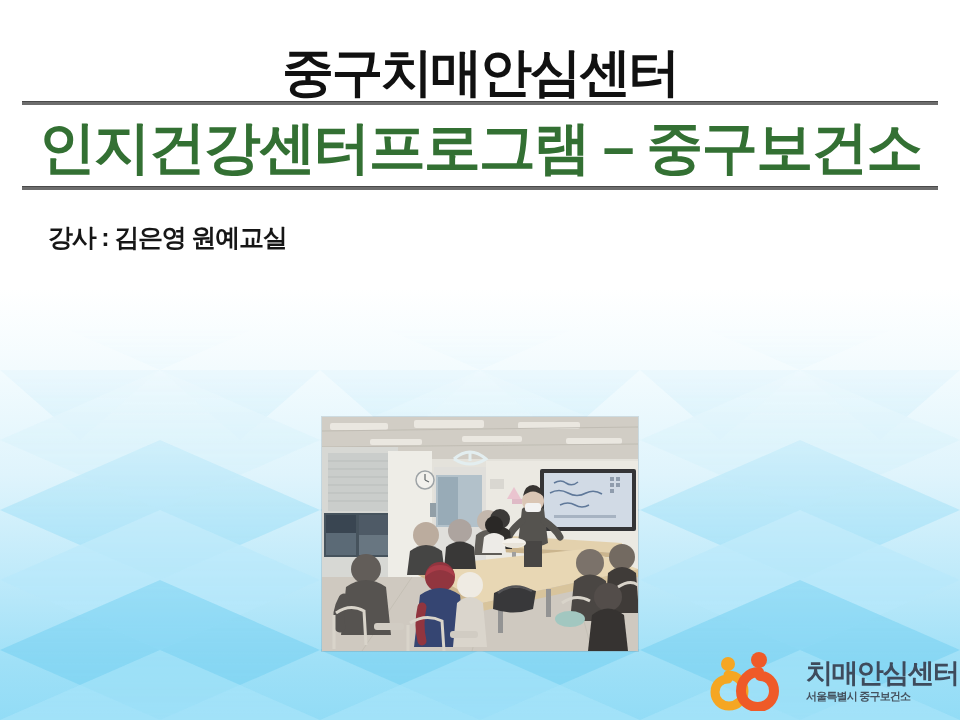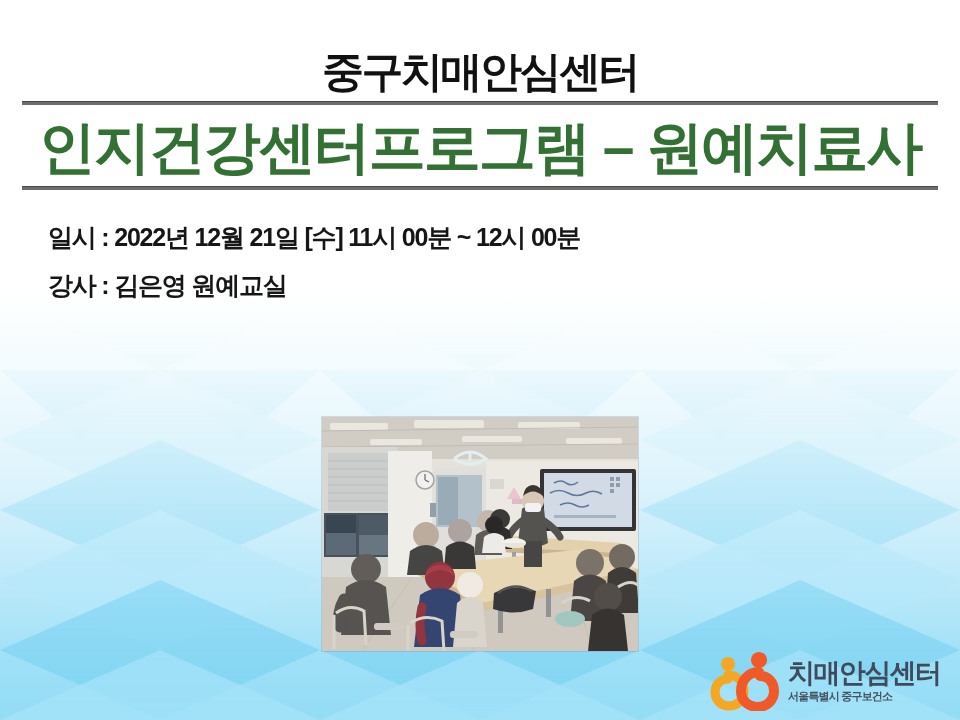--- a/index.html
+++ b/index.html
@@ -46,21 +46,21 @@
     top: 0;
     width: 960px;
     z-index: 3;
   }
   .center-title {
     position: absolute;
     left: 0;
     top: 47px;
     width: 960px;
     text-align: center;
-    font-size: 42px;
+    font-size: 52px;
     font-weight: 900;
     letter-spacing: -2.5px;
     color: #111111;
     line-height: 50px;
     white-space: nowrap;
   }
   .rule {
     position: absolute;
     left: 22px;
     width: 916px;
@@ -126,21 +126,21 @@
     z-index: 4;
     display: flex;
     align-items: center;
   }
   .logo-mark {
     width: 78px;
     height: 60px;
     flex: none;
   }
   .logo-text-wrap {
-    margin-left: 4px;
+    margin-left: 22px;
     display: flex;
     flex-direction: column;
     justify-content: center;
   }
   .logo-main {
     font-size: 27px;
     font-weight: 800;
     letter-spacing: -1.6px;
     color: #3e4b5c;
     line-height: 29px;
@@ -228,26 +228,25 @@
           <polygon points="320,720 480,650 640,720"></polygon>
           <polygon points="640,720 800,650 960,720"></polygon>
         </g>
       </g>
     </svg>
   </div>
 
   <div class="header">
     <div class="center-title">중구치매안심센터</div>
     <div class="rule rule-top"></div>
-    <div class="main-title">인지건강센터프로그램 – 원예치료사</div>
+    <div class="main-title">인지건강센터프로그램 – 중구보건소</div>
     <div class="rule rule-bot"></div>
   </div>
 
   <div class="info-list">
-    <div class="info-line">일시 : 2022년 12월 21일 [수] 11시 00분 ~ 12시 00분</div>
     <div class="info-line">강사 : 김은영 원예교실</div>
   </div>
 
   <div class="photo">
     <svg width="316" height="234" viewBox="0 0 316 234">
 
       <rect x="0" y="0" width="316" height="42" fill="#cfcbc2"></rect>
       <g fill="#e9e6df">
         <rect x="8" y="6" width="58" height="7" rx="2"></rect>
         <rect x="92" y="3" width="70" height="8" rx="2"></rect>

